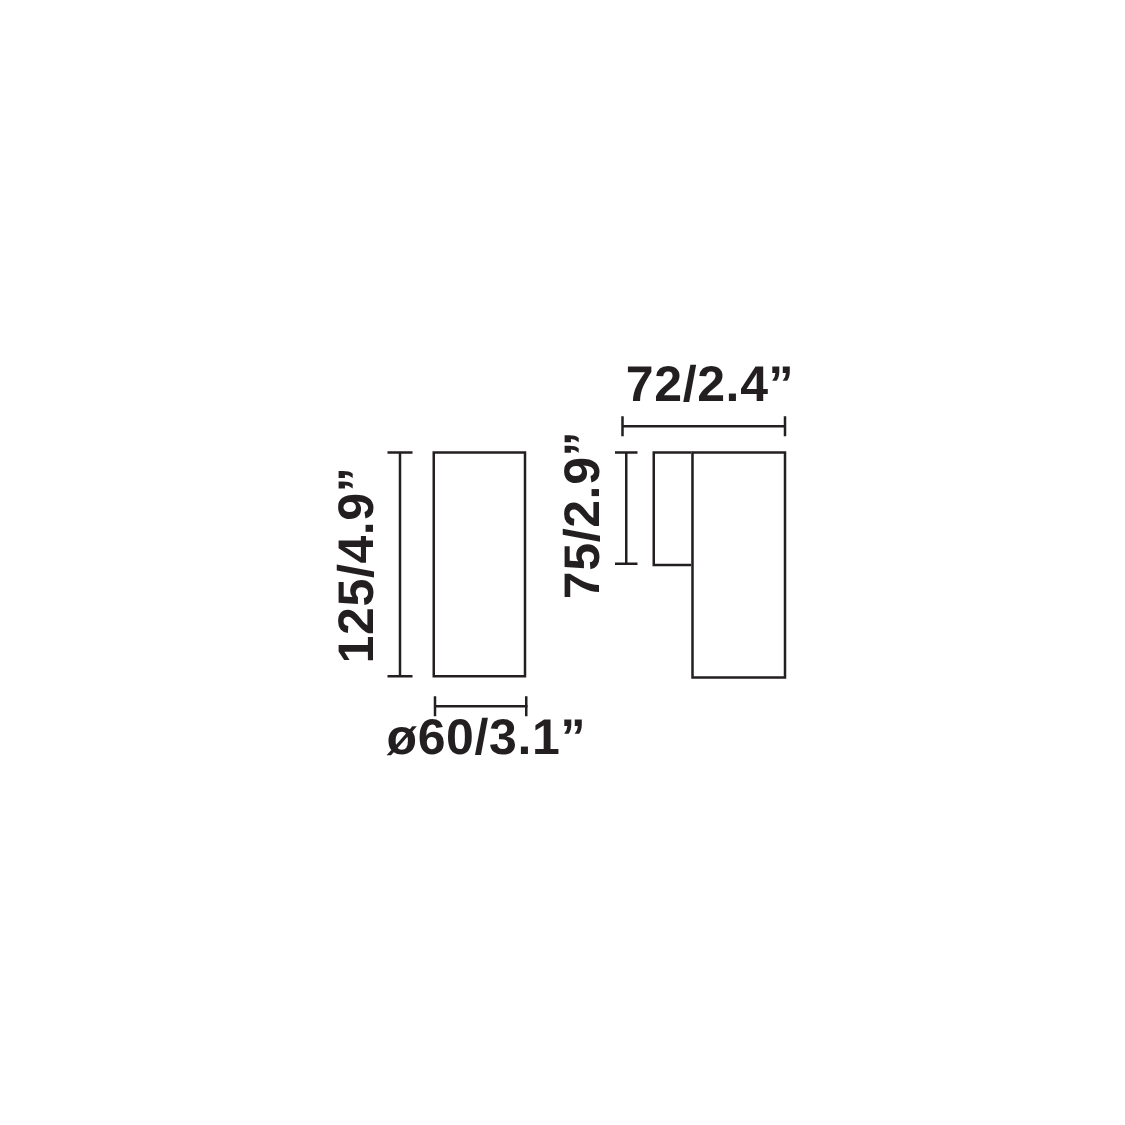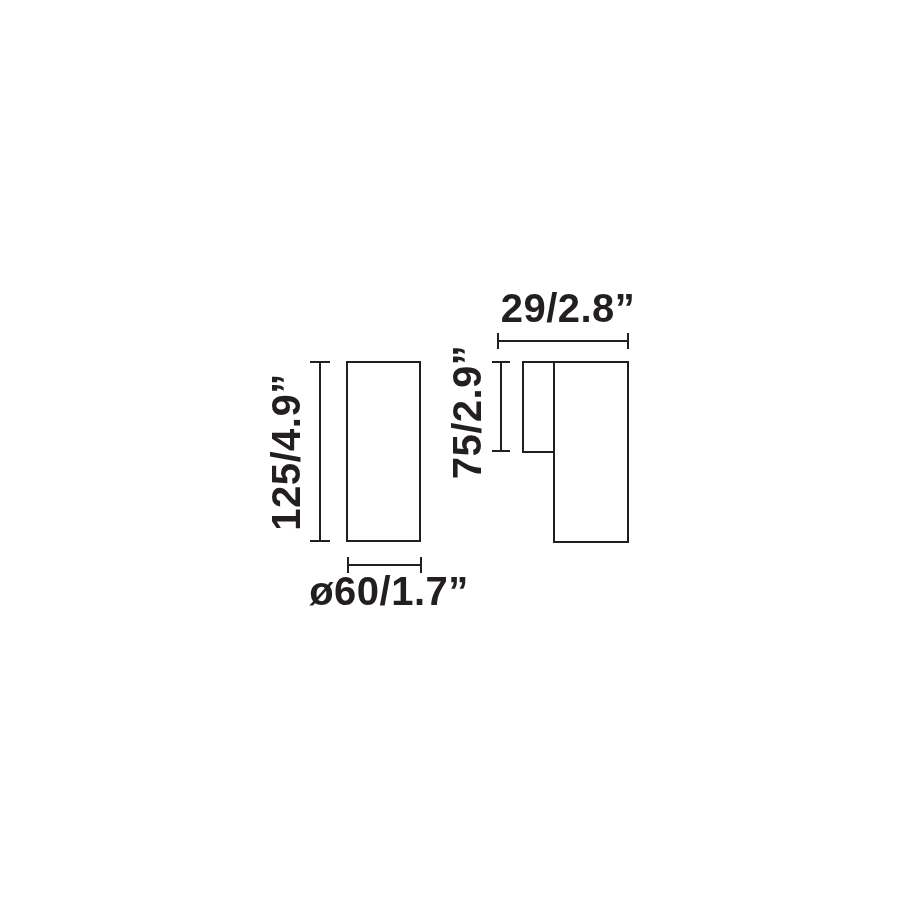--- a/index.html
+++ b/index.html
@@ -52,35 +52,35 @@
       <div class="line" style="left:319px; top:362px; width:2px; height:179px;"></div>
       <div class="line" style="left:310px; top:361px; width:20px; height:2px;"></div>
       <div class="line" style="left:310px; top:540px; width:20px; height:2px;"></div>
       <div class="dim-label vertical" style="left:286px; top:452px;">125/4.9”</div>
     </div>
 
     <div>
       <div class="line" style="left:348px; top:564px; width:74px; height:2px;"></div>
       <div class="line" style="left:347px; top:557px; width:2px; height:16px;"></div>
       <div class="line" style="left:420px; top:557px; width:2px; height:16px;"></div>
-      <div class="dim-label" style="left:389px; top:591px;">ø60/1.7”</div>
+      <div class="dim-label" style="left:389px; top:591px;">ø60/3.1”</div>
     </div>
   </div>
 
   <div>
 
     <div class="rect" style="left:522px; top:361px; width:33px; height:92px;"></div>
 
     <div class="rect" style="left:553px; top:361px; width:76px; height:182px;"></div>
 
     <div>
       <div class="line" style="left:498px; top:340px; width:130px; height:2px;"></div>
       <div class="line" style="left:497px; top:333px; width:2px; height:16px;"></div>
       <div class="line" style="left:627px; top:333px; width:2px; height:16px;"></div>
-      <div class="dim-label" style="left:568px; top:308px;">29/2.8”</div>
+      <div class="dim-label" style="left:568px; top:308px;">72/2.4”</div>
     </div>
 
     <div>
       <div class="line" style="left:500px; top:362px; width:2px; height:90px;"></div>
       <div class="line" style="left:492px; top:361px; width:18px; height:2px;"></div>
       <div class="line" style="left:492px; top:450px; width:18px; height:2px;"></div>
       <div class="dim-label vertical" style="left:467px; top:412px;">75/2.9”</div>
     </div>
   </div>
 

